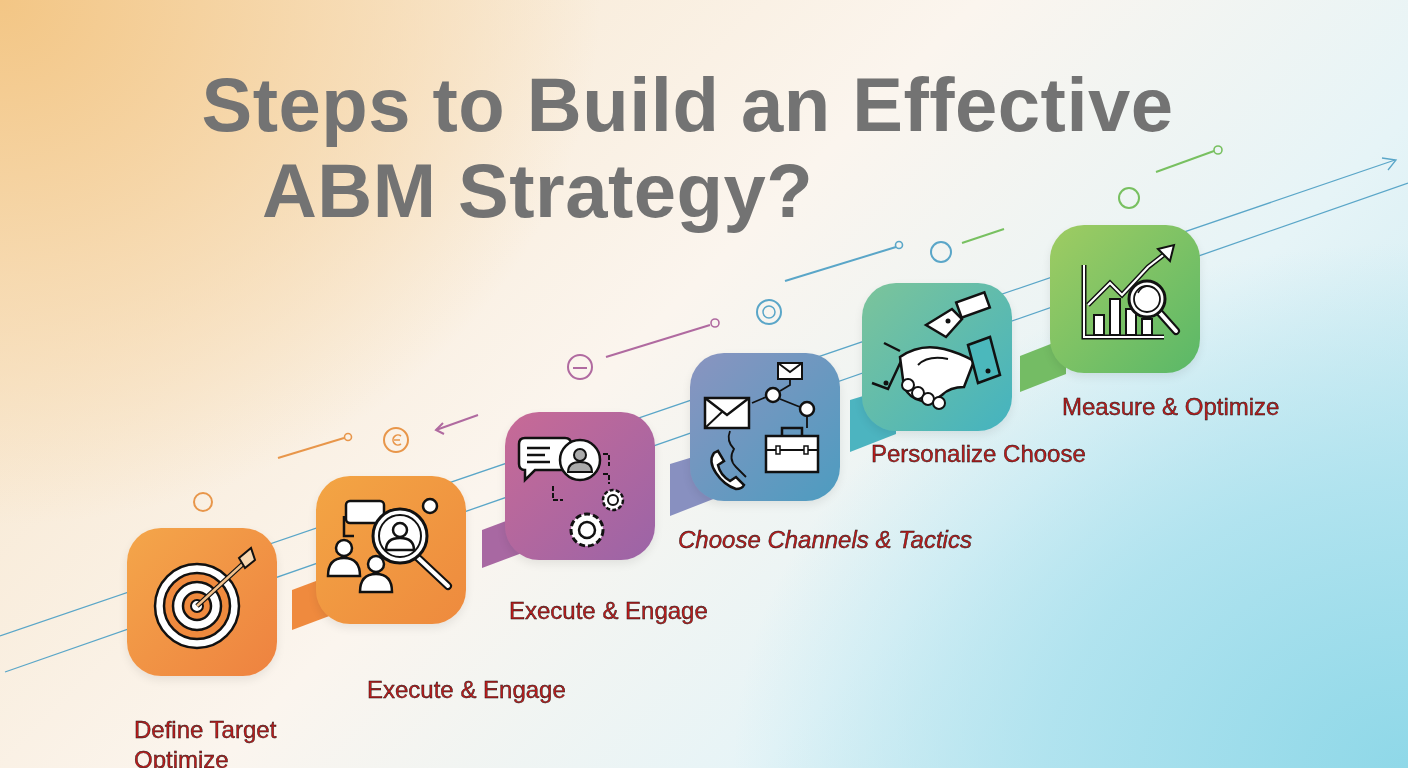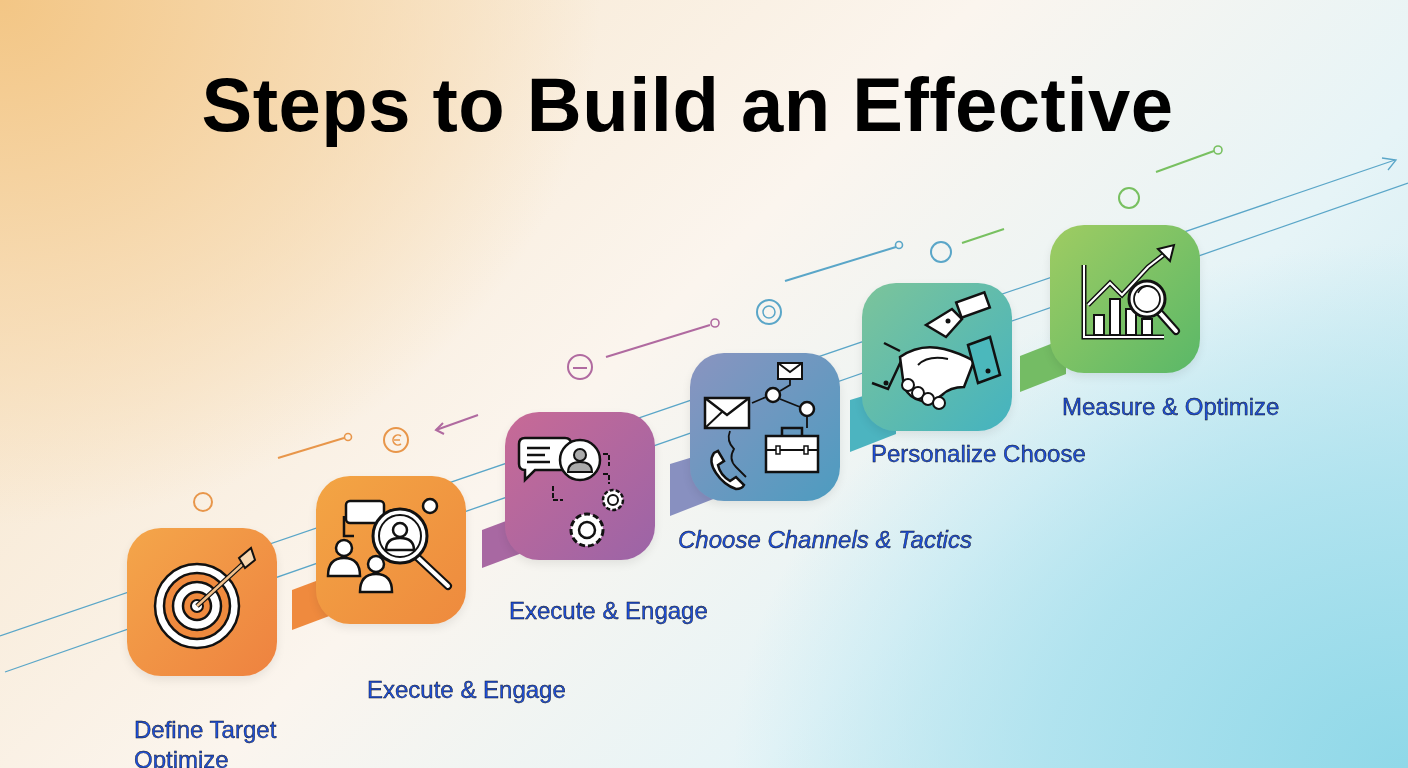--- a/index.html
+++ b/index.html
@@ -7,31 +7,31 @@
     width: 1408px; height: 768px; overflow: hidden; position: relative;
     font-family: "Liberation Sans", sans-serif;
     background:
       radial-gradient(ellipse 900px 700px at 1408px 768px, #8fd8e8 0%, rgba(170,225,238,0.85) 40%, rgba(255,255,255,0) 75%),
       radial-gradient(ellipse 800px 700px at 0px 0px, #f3c685 0%, rgba(246,214,168,0.8) 40%, rgba(255,255,255,0) 75%),
       linear-gradient(135deg, #f6e2c4 0%, #fbf5ee 45%, #e6f4f7 70%, #bfe6ef 100%);
   }
   .title {
     position: absolute; left: 0; top: 62px; width: 1375px;
     text-align: center; font-weight: 700; font-size: 76px; line-height: 86px;
-    color: #000000; letter-spacing: 0.5px;
+    color: #737373; letter-spacing: 0.5px;
   }
   .title .l2 { display: block; padding-right: 300px; }
   svg.deco { position: absolute; left: 0; top: 0; }
   .tile {
     position: absolute; width: 150px; height: 148px; border-radius: 34px;
     box-shadow: 0 4px 10px rgba(0,0,0,0.08);
   }
   .tile svg { position: absolute; left: 0; top: 0; }
   .label {
-    position: absolute; font-size: 24px; font-weight: 400; color: #1d4ed8;
+    position: absolute; font-size: 24px; font-weight: 400; color: #b91c1c;
     line-height: 30px; white-space: nowrap;
     -webkit-text-stroke: 0.4px #111;
   }
 </style>
 </head>
 <body>
 
 <svg class="deco" width="1408" height="768" viewBox="0 0 1408 768">
 
   <line x1="0" y1="636" x2="1395" y2="160" stroke="#5aa6c8" stroke-width="1.3"></line>
@@ -64,20 +64,21 @@
 
   <polygon points="292,590 292,630 340,612 340,572" fill="#ef8a3e"></polygon>
   <polygon points="482,530 482,568 530,550 530,512" fill="#a868a2"></polygon>
   <polygon points="670,464 670,516 716,498 716,450" fill="#8890c0"></polygon>
   <polygon points="850,400 850,452 896,434 896,386" fill="#4cb4c0"></polygon>
   <polygon points="1020,356 1020,392 1066,374 1066,338" fill="#74bc64"></polygon>
 </svg>
 
 <div class="title">
   <span>Steps to Build an Effective</span><br>
+  <span class="l2">ABM Strategy?</span>
 </div>
 
 <div class="tile" style="left:127px;top:528px;background:linear-gradient(135deg,#f4a64a,#ee8240);">
   <svg width="150" height="148" viewBox="0 0 150 148">
     <circle cx="70" cy="78" r="42" fill="#fff" stroke="#111" stroke-width="2.5"></circle>
     <circle cx="70" cy="78" r="33" fill="#ef8a3e" stroke="#111" stroke-width="2.5"></circle>
     <circle cx="70" cy="78" r="24" fill="#fff" stroke="#111" stroke-width="2.5"></circle>
     <circle cx="70" cy="78" r="14" fill="#ef8a3e" stroke="#111" stroke-width="2.5"></circle>
     <circle cx="70" cy="78" r="6" fill="#fff" stroke="#111" stroke-width="2"></circle>
     <line x1="70" y1="78" x2="118" y2="34" stroke="#111" stroke-width="5"></line>

